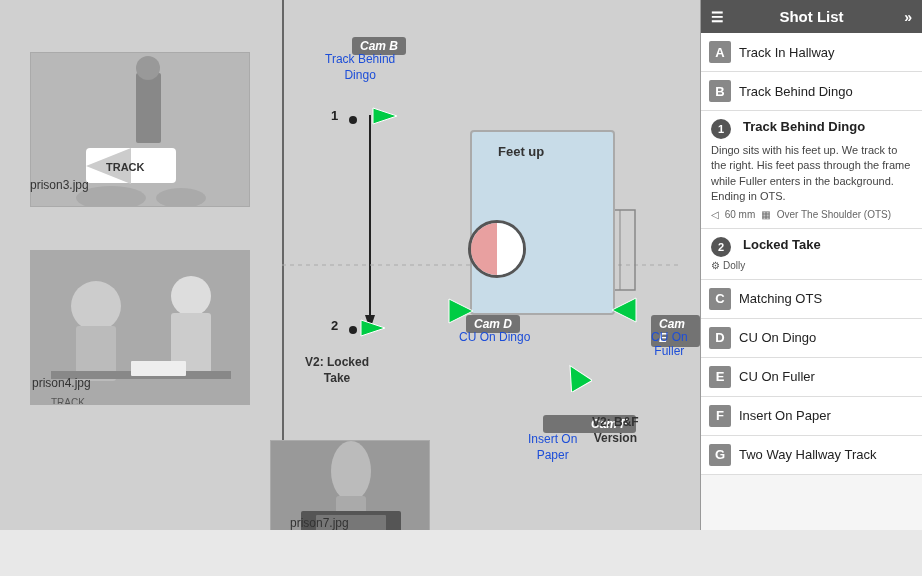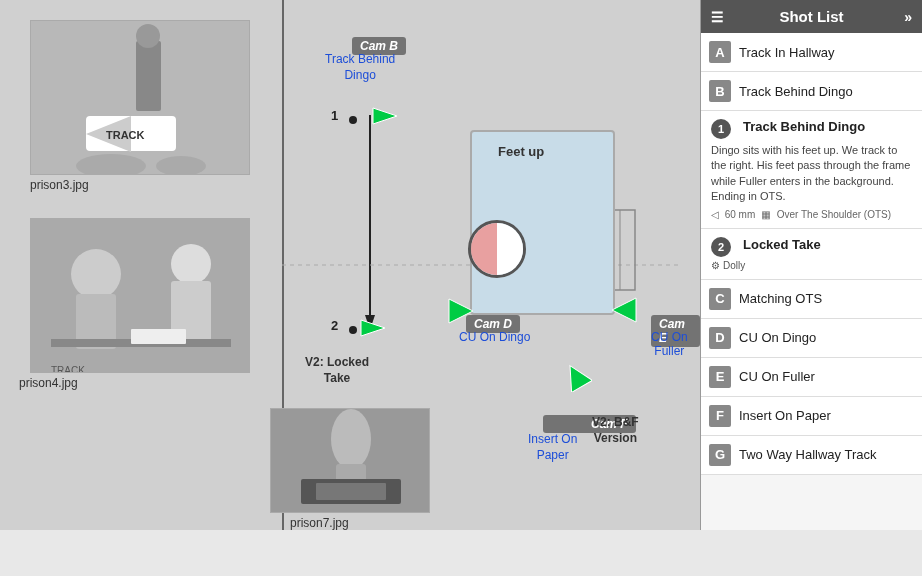--- a/index.html
+++ b/index.html
@@ -28,29 +28,29 @@
 
     .shot-item-detail { padding: 8px 10px; border-bottom: 1px solid #ddd; background: #fff; }
     .shot-item-detail .detail-number { display: inline-flex; align-items: center; justify-content: center; width: 20px; height: 20px; background: #555; color: white; border-radius: 50%; font-size: 11px; font-weight: bold; margin-right: 6px; flex-shrink: 0; vertical-align: middle; }
     .shot-item-detail .detail-title { font-size: 13px; font-weight: bold; color: #222; }
     .shot-item-detail .detail-desc { font-size: 11px; color: #444; margin-top: 4px; line-height: 1.4; }
     .shot-item-detail .detail-meta { font-size: 10px; color: #666; margin-top: 4px; display: flex; align-items: center; gap: 6px; }
     .shot-item-detail .detail-meta span { display: flex; align-items: center; gap: 2px; }
     .shot-item-detail .dolly-badge { font-size: 10px; color: #555; margin-top: 3px; display: flex; align-items: center; gap: 3px; }
 
     
-    .storyboard-img { position: absolute; background: #a16207; border: 1px solid #aaa; overflow: hidden; }
+    .storyboard-img { position: absolute; background: #a16207; border: 1px solid #aaa; overflow: hidden; margin-top: 32px; }
 
     
     .sb-prison3 { left: 30px; top: 20px; width: 220px; height: 155px; }
     .sb-prison3-label { position: absolute; left: 30px; top: 178px; font-size: 12px; color: #333; }
 
     
     .sb-prison4 { left: 30px; top: 218px; width: 220px; height: 155px; }
-    .sb-prison4-label { position: absolute; left: 19px; top: 376px; font-size: 12px; color: #333; }
+    .sb-prison4-label { position: absolute; left: 32px; top: 376px; font-size: 12px; color: #333; }
 
     
     .sb-prison7 { left: 270px; top: 408px; width: 160px; height: 105px; }
     .sb-prison7-label { position: absolute; left: 290px; top: 516px; font-size: 12px; color: #333; }
 
     
     .cam-badge { position: absolute; background: #737373; color: white; padding: 2px 8px; border-radius: 3px; font-size: 12px; font-weight: bold; font-style: italic; }
     .cam-label { position: absolute; font-size: 12px; color: #1d4ed8; text-align: center; }
 
     

